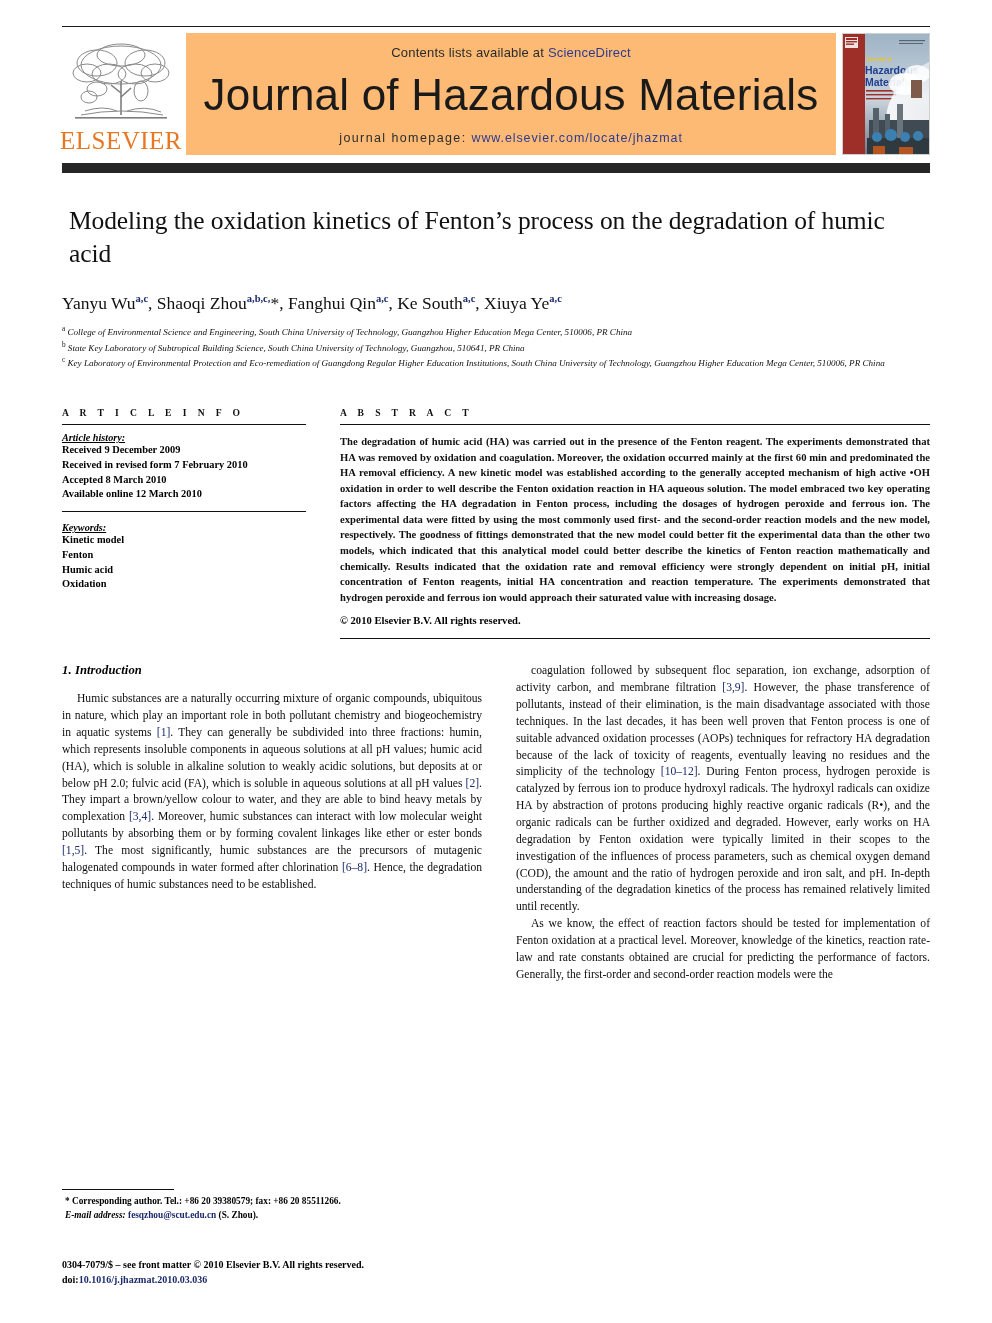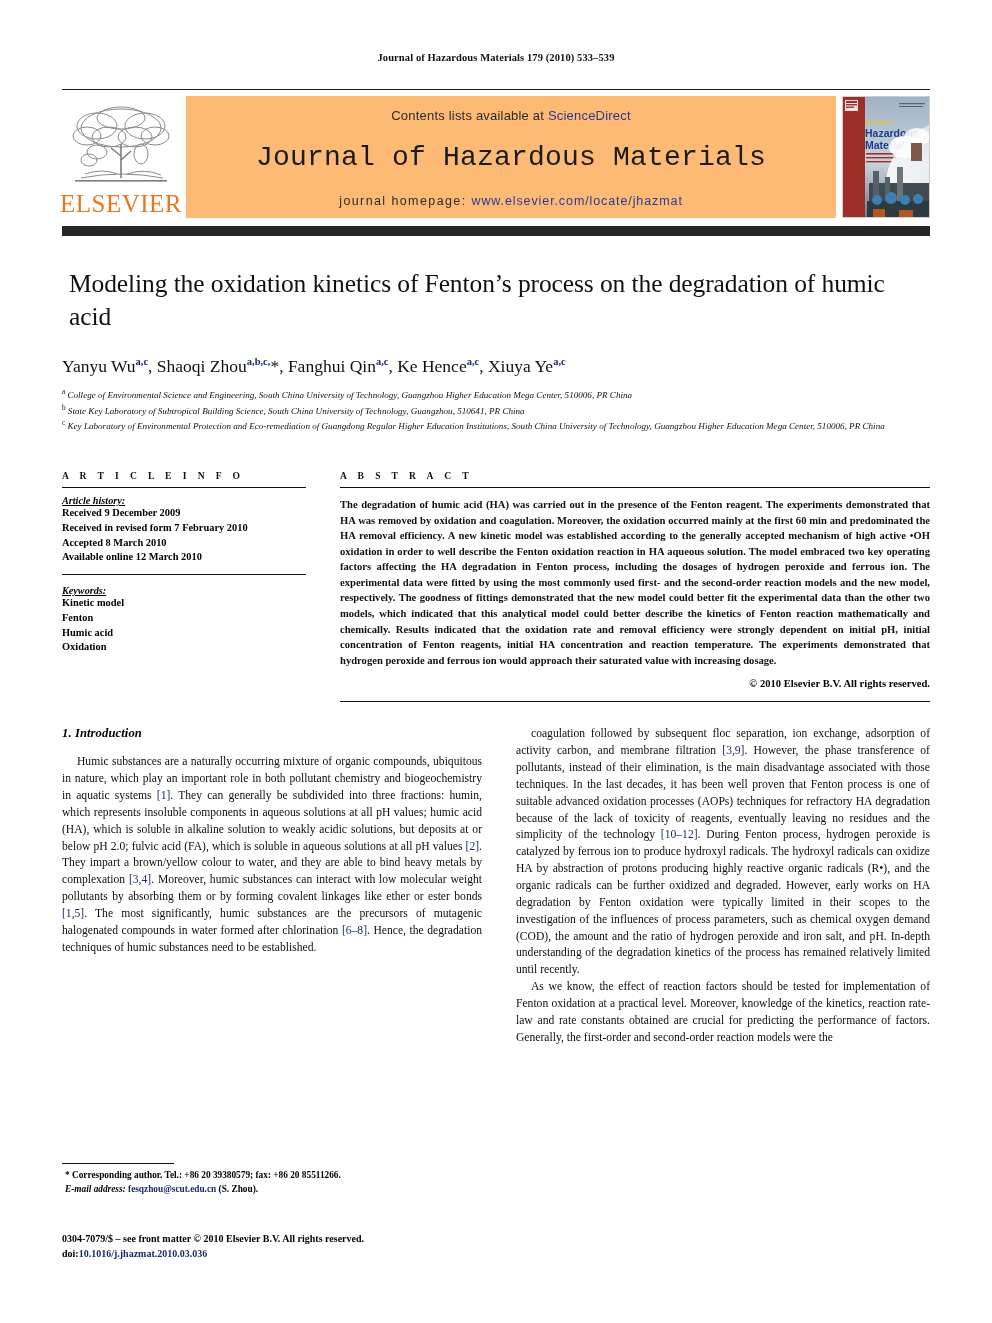--- a/index.html
+++ b/index.html
@@ -72,22 +72,22 @@
     margin-right: 6px;
   }
   .contents-line {
     font-family: "Liberation Sans", sans-serif;
     font-size: 13px;
     color: #2b2b2b;
     letter-spacing: .2px;
   }
   .contents-line .sd { color: #2f3a8f; }
   .journal-title {
-    font-family: Liberation Mono, monospace;
-    font-size: 28px;
+    font-family: Liberation Sans, sans-serif;
+    font-size: 44px;
     color: #1a1a1a;
     letter-spacing: .2px;
     line-height: 1.1;
   }
   .homepage-line {
     font-family: "Liberation Sans", sans-serif;
     font-size: 12.5px;
     color: #2b2b2b;
     letter-spacing: 1.4px;
   }
@@ -169,21 +169,20 @@
   .abstract-body {
     margin-top: 9px;
     font-size: 10.6px;
     font-weight: bold;
     line-height: 1.47;
     text-align: justify;
     color: #111;
   }
   .copyright {
     margin-top: 10px;
-    text-align: right;
     font-size: 10.6px;
     font-weight: bold;
   }
   .abs-rule-bottom { border-top: 1.1px solid #111; margin-top: 12px; }
 
   
   .body-cols {
     margin: 24px 62px 0 62px;
     display: flex;
     gap: 34px;
@@ -236,21 +235,20 @@
     font-weight: bold;
     line-height: 1.5;
   }
   .imprint .doi-link { color: #1b2a6b; }
 </style>
 </head>
 <body>
 
 <div class="page">
 
-  <div class="runhead">Journal of Hazardous Materials 179 (2010) 533–539</div>
 
   <div class="banner-wrap">
 
     <div class="elsevier-logo">
       <svg class="tree-svg" width="108" height="86" viewBox="0 0 108 86">
         <g fill="none" stroke="#8a8a8a" stroke-width="1">
           <ellipse cx="54" cy="24" rx="40" ry="19"></ellipse>
           <ellipse cx="30" cy="22" rx="20" ry="13"></ellipse>
           <ellipse cx="78" cy="22" rx="20" ry="13"></ellipse>
           <ellipse cx="54" cy="14" rx="24" ry="11"></ellipse>
@@ -330,21 +328,21 @@
         <rect x="30" y="112" width="12" height="8" fill="#b4561f"></rect>
         <rect x="56" y="113" width="14" height="7" fill="#b4561f"></rect>
       </svg>
     </div>
   </div>
 
   <div class="dark-band"></div>
 
   <div class="title-block">
     <h1 class="article-title">Modeling the oxidation kinetics of Fenton’s process on the degradation of humic acid</h1>
-    <div class="authors"><span>Yanyu Wu</span><sup>a,c</sup>, <span>Shaoqi Zhou</span><sup>a,b,c,</sup><span class="star">*</span>, <span>Fanghui Qin</span><sup>a,c</sup>, <span>Ke Hence</span><sup>a,c</sup>, <span>Xiuya Ye</span><sup>a,c</sup></div>
+    <div class="authors"><span>Yanyu Wu</span><sup>a,c</sup>, <span>Shaoqi Zhou</span><sup>a,b,c,</sup><span class="star">*</span>, <span>Fanghui Qin</span><sup>a,c</sup>, <span>Ke South</span><sup>a,c</sup>, <span>Xiuya Ye</span><sup>a,c</sup></div>
     <div class="affils">
         <div><sup>a</sup> College of Environmental Science and Engineering, South China University of Technology, Guangzhou Higher Education Mega Center, 510006, PR China</div>
         <div><sup>b</sup> State Key Laboratory of Subtropical Building Science, South China University of Technology, Guangzhou, 510641, PR China</div>
         <div><sup>c</sup> Key Laboratory of Environmental Protection and Eco-remediation of Guangdong Regular Higher Education Institutions, South China University of Technology, Guangzhou Higher Education Mega Center, 510006, PR China</div>
       </div>
   </div>
 
   <div class="info-abstract">
     <div class="col-info">
       <div class="sect-head">A R T I C L E   I N F O</div>

